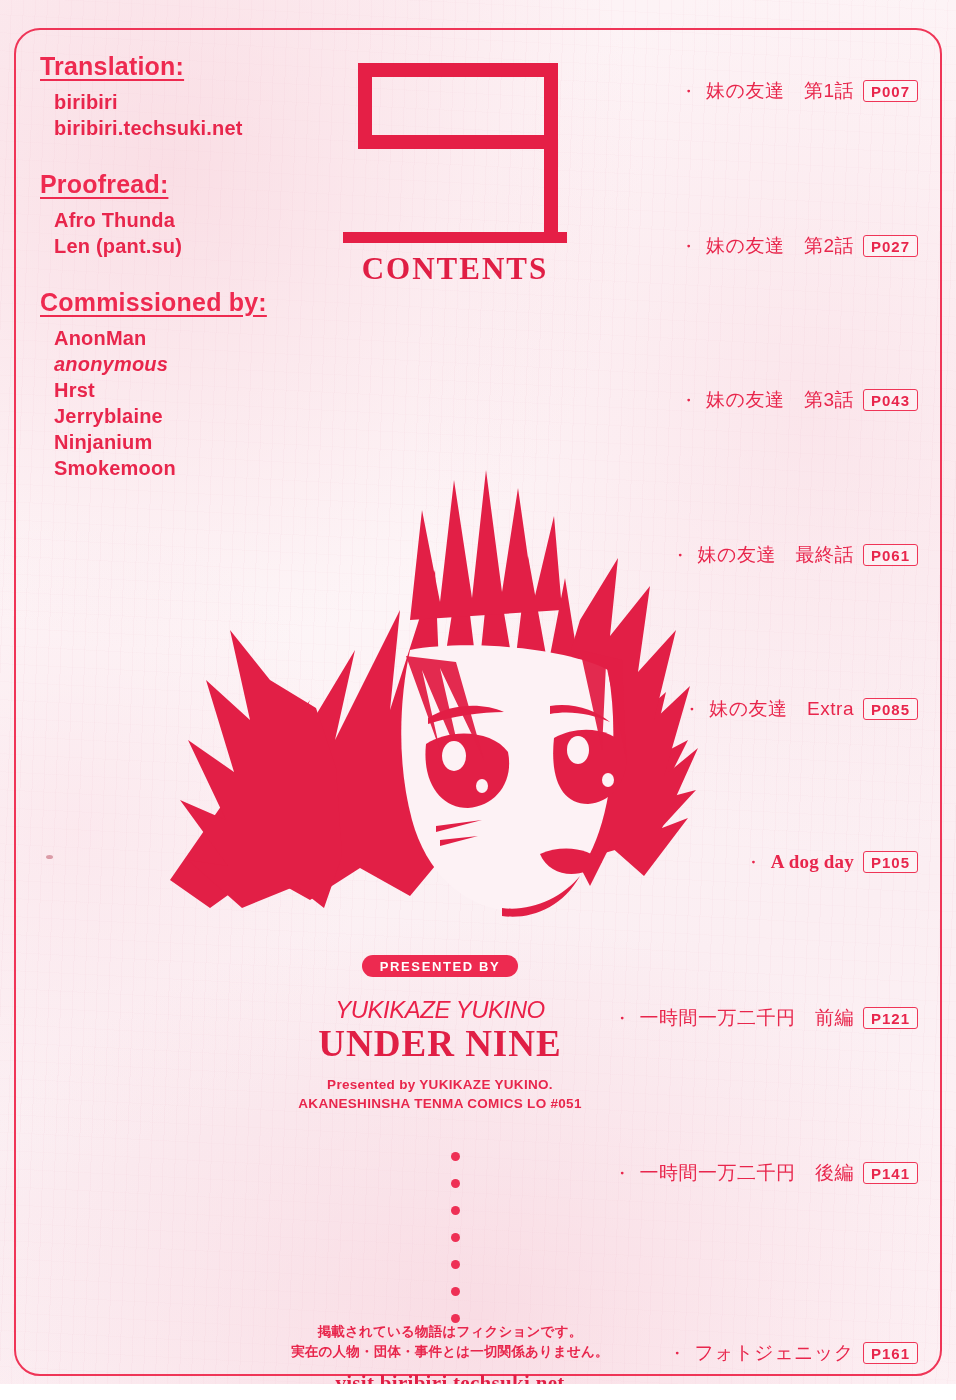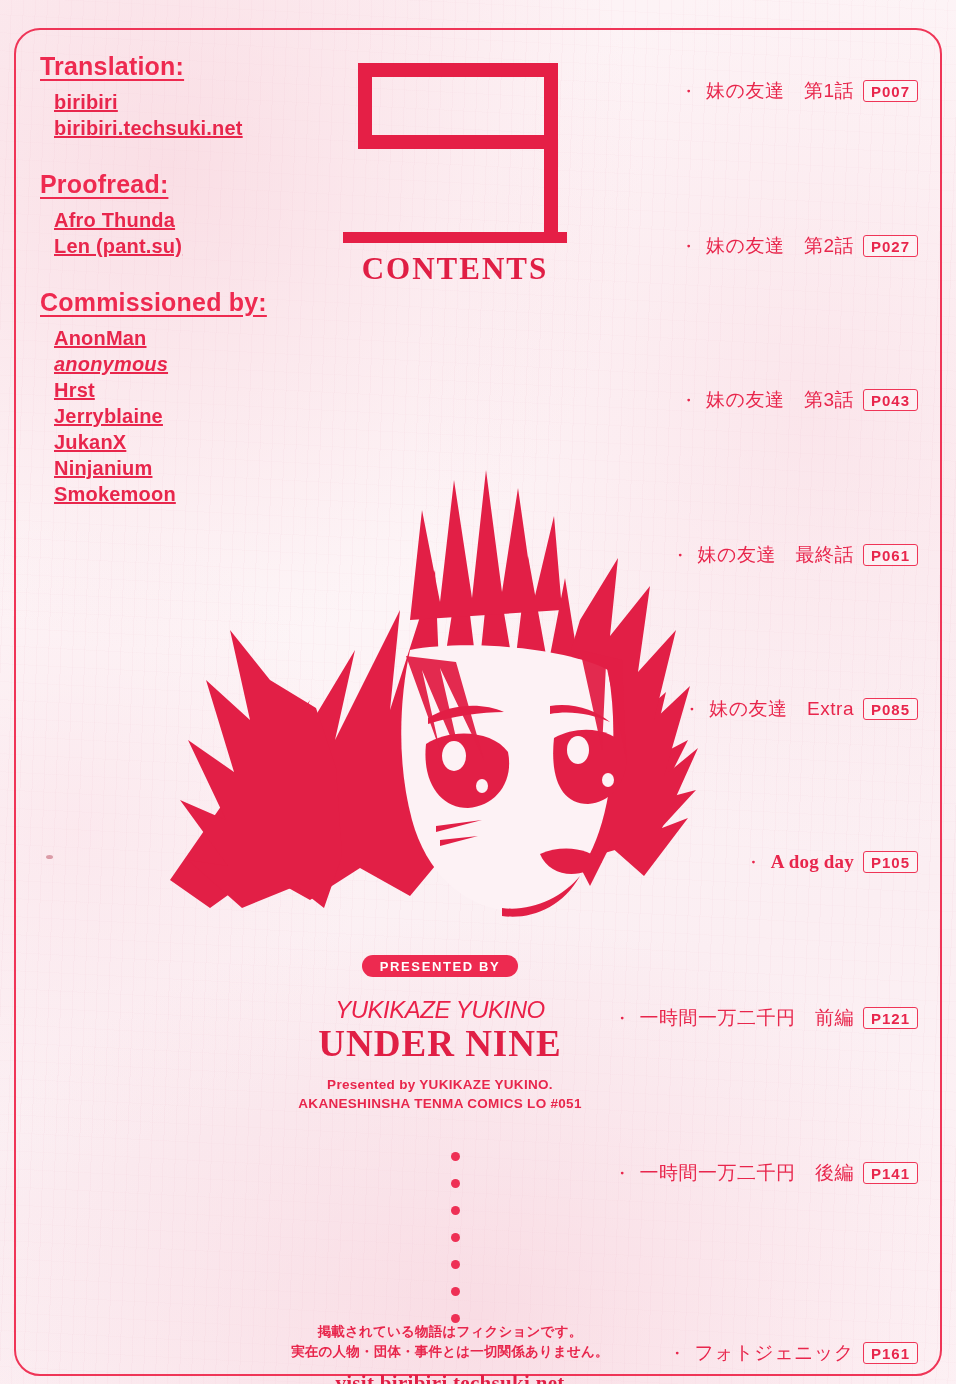--- a/index.html
+++ b/index.html
@@ -54,21 +54,20 @@
     text-underline-offset: 4px;
     margin: 0 0 10px 0;
     letter-spacing: 0.2px;
   }
   .credit-line {
     font-size: 20px;
     font-weight: bold;
     color: #e8264c;
     margin: 0 0 3px 14px;
     letter-spacing: 0.2px;
-    text-decoration: underline;
   }
   .credit-line.italic { font-style: italic; }
   .credit-block { margin-bottom: 30px; }
   .credit-block.third { margin-bottom: 0; }
   .credit-head.spaced { margin-top: 4px; }
 
   
   .nine-wrap {
     position: absolute;
     left: 330px;
@@ -270,21 +269,20 @@
       <div class="credit-line">Afro Thunda</div>
       <div class="credit-line">Len (pant.su)</div>
     </div>
 
     <div class="credit-block third">
       <div class="credit-head spaced">Commissioned by:</div>
       <div class="credit-line">AnonMan</div>
       <div class="credit-line italic">anonymous</div>
       <div class="credit-line">Hrst</div>
       <div class="credit-line">Jerryblaine</div>
-      <div class="credit-line">JukanX</div>
       <div class="credit-line">Ninjanium</div>
       <div class="credit-line">Smokemoon</div>
     </div>
   </div>
 
   <div class="nine-wrap">
     <div class="nine-glyph">
       <span class="bar b-top"></span>
       <span class="bar b-left"></span>
       <span class="bar b-right"></span>

